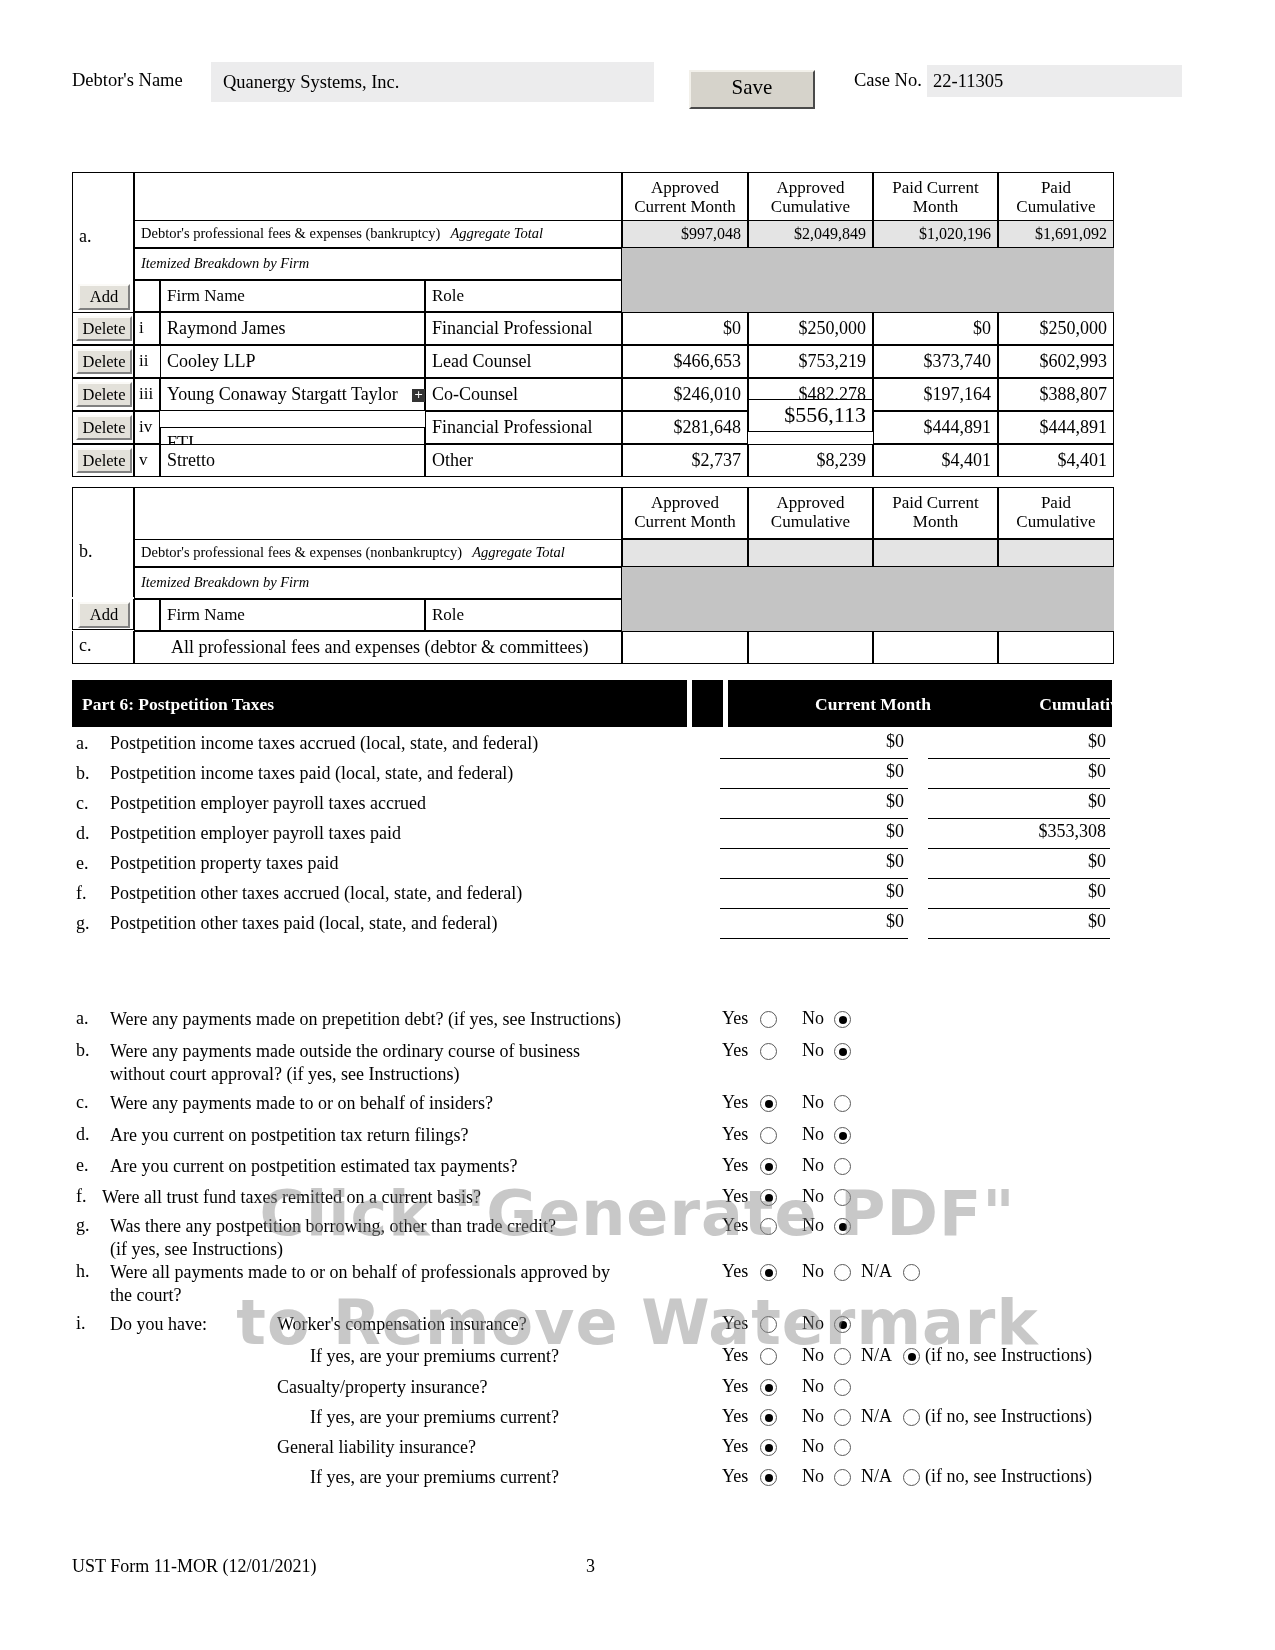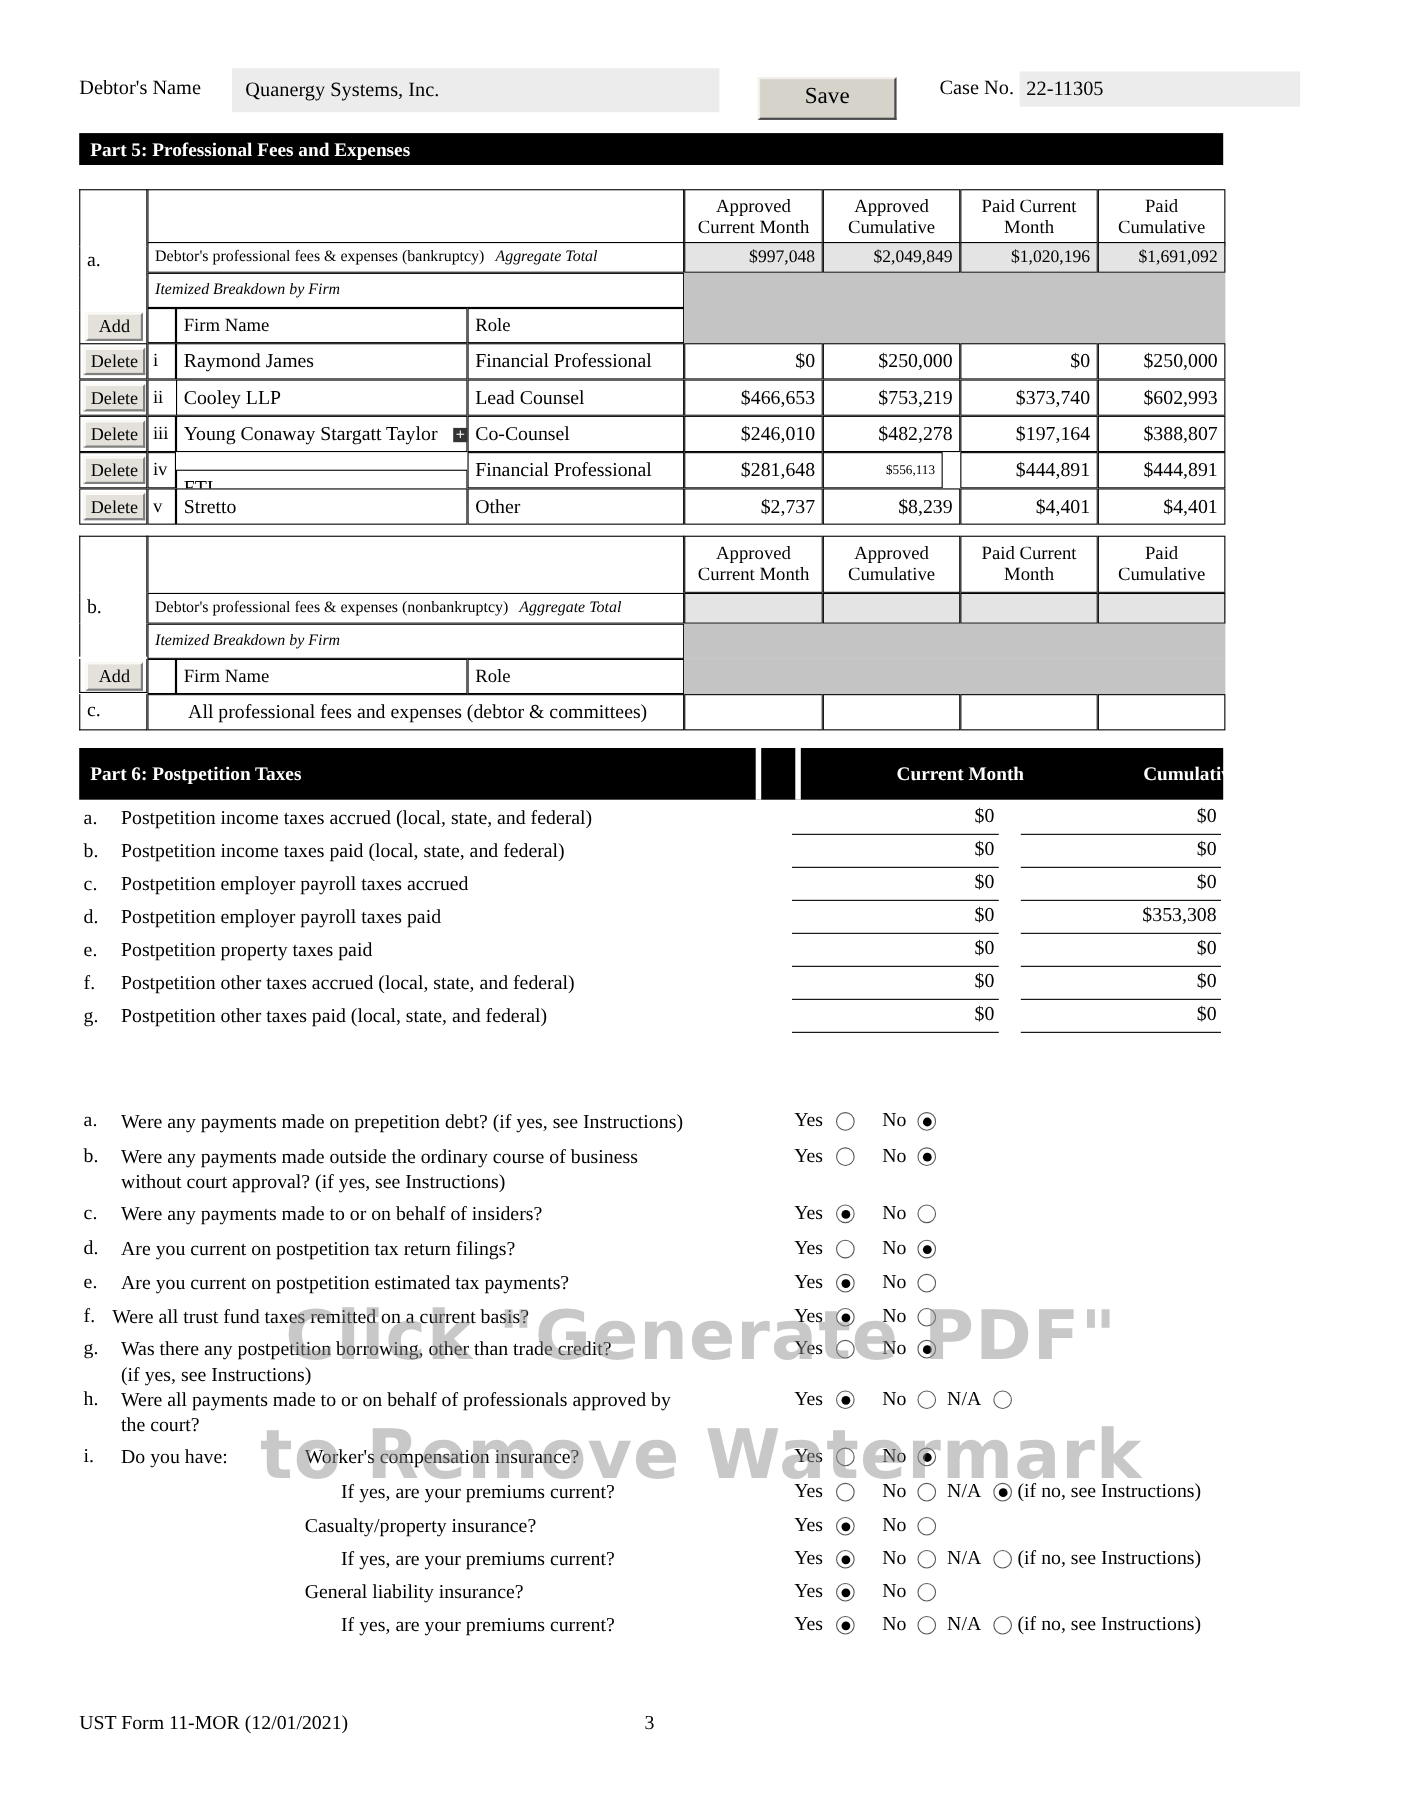--- a/index.html
+++ b/index.html
@@ -288,23 +288,20 @@
 <div class="page">
 
   <div class="header">
     <div class="hdr-label">Debtor's Name</div>
     <div class="hdr-field">Quanergy Systems, Inc.</div>
     <div class="save-btn">Save</div>
     <div class="hdr-case-label">Case No.</div>
     <div class="hdr-case-field">22-11305</div>
   </div>
 
-  <div class="section-bar" style="left:72px; top:121px; width:1040px; height:29px;">
-    <span class="sb-title">Part 5:  Professional Fees and Expenses</span>
-  </div>
 
   <div class="cell nb" style="left:72px; top:172px; width:62px; height:52px; border:1px solid #000; border-bottom:none;"></div>
   <div class="cell nb" style="left:134px; top:172px; width:488px; height:52px; border:1px solid #000; border-bottom:none;"></div>
   <div class="cell hdr" style="left:622px; top:172px; width:126px; height:52px;">
     <span>Approved</span>
     <span>Current Month</span>
   </div>
   <div class="cell hdr" style="left:748px; top:172px; width:125px; height:52px;">
     <span>Approved</span>
     <span>Cumulative</span>
@@ -368,21 +365,21 @@
       <div class="cell num" style="left:622px; top:378px; width:126px; height:33px; font-size:18px;">$246,010</div>
       <div class="cell num" style="left:748px; top:378px; width:125px; height:33px; font-size:18px;">$482,278</div>
       <div class="cell num" style="left:873px; top:378px; width:125px; height:33px; font-size:18px;">$197,164</div>
       <div class="cell num" style="left:998px; top:378px; width:116px; height:33px; font-size:18px;">$388,807</div>
       <div class="cell" style="left:72px; top:411px; width:62px; height:33px;"></div>
       <div class="tbl-btn" style="left:76px; top:415px; width:56px; height:25px; line-height:21px;">Delete</div>
       <div class="cell txt" style="left:134px; top:411px; width:26px; height:33px; font-size:17px; padding-left:4px;">iv</div>
       <div class="cell txt" style="left:160px; top:411px; width:265px; height:33px; font-size:18px;margin-top:16px;">FTI</div>
       <div class="cell txt" style="left:425px; top:411px; width:197px; height:33px; font-size:18px;">Financial Professional</div>
       <div class="cell num" style="left:622px; top:411px; width:126px; height:33px; font-size:18px;">$281,648</div>
-      <div class="cell num" style="left:748px; top:411px; width:109px; height:33px; font-size:12px;">$556,113</div>
+      <div class="cell num" style="left:748px; top:399px; width:125px; height:33px; font-size:22px;">$556,113</div>
       <div class="cell num" style="left:873px; top:411px; width:125px; height:33px; font-size:18px;">$444,891</div>
       <div class="cell num" style="left:998px; top:411px; width:116px; height:33px; font-size:18px;">$444,891</div>
       <div class="cell" style="left:72px; top:444px; width:62px; height:33px;"></div>
       <div class="tbl-btn" style="left:76px; top:448px; width:56px; height:25px; line-height:21px;">Delete</div>
       <div class="cell txt" style="left:134px; top:444px; width:26px; height:33px; font-size:17px; padding-left:4px;">v</div>
       <div class="cell txt" style="left:160px; top:444px; width:265px; height:33px; font-size:18px;">Stretto</div>
       <div class="cell txt" style="left:425px; top:444px; width:197px; height:33px; font-size:18px;">Other</div>
       <div class="cell num" style="left:622px; top:444px; width:126px; height:33px; font-size:18px;">$2,737</div>
       <div class="cell num" style="left:748px; top:444px; width:125px; height:33px; font-size:18px;">$8,239</div>
       <div class="cell num" style="left:873px; top:444px; width:125px; height:33px; font-size:18px;">$4,401</div>

